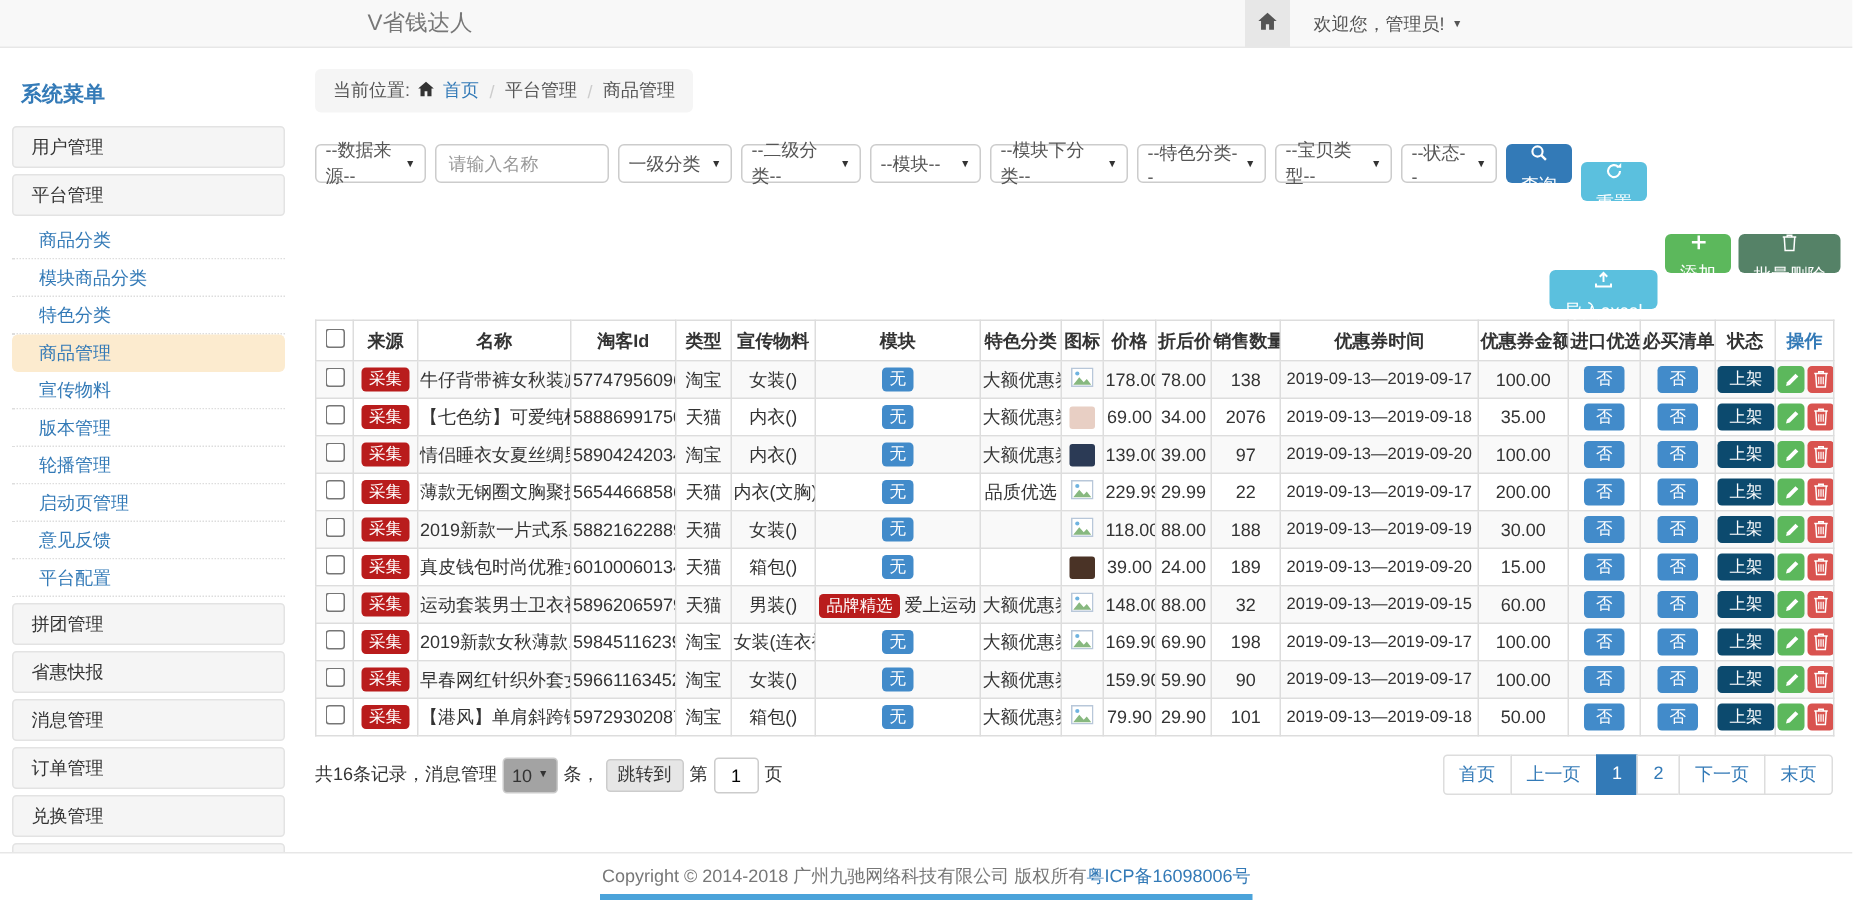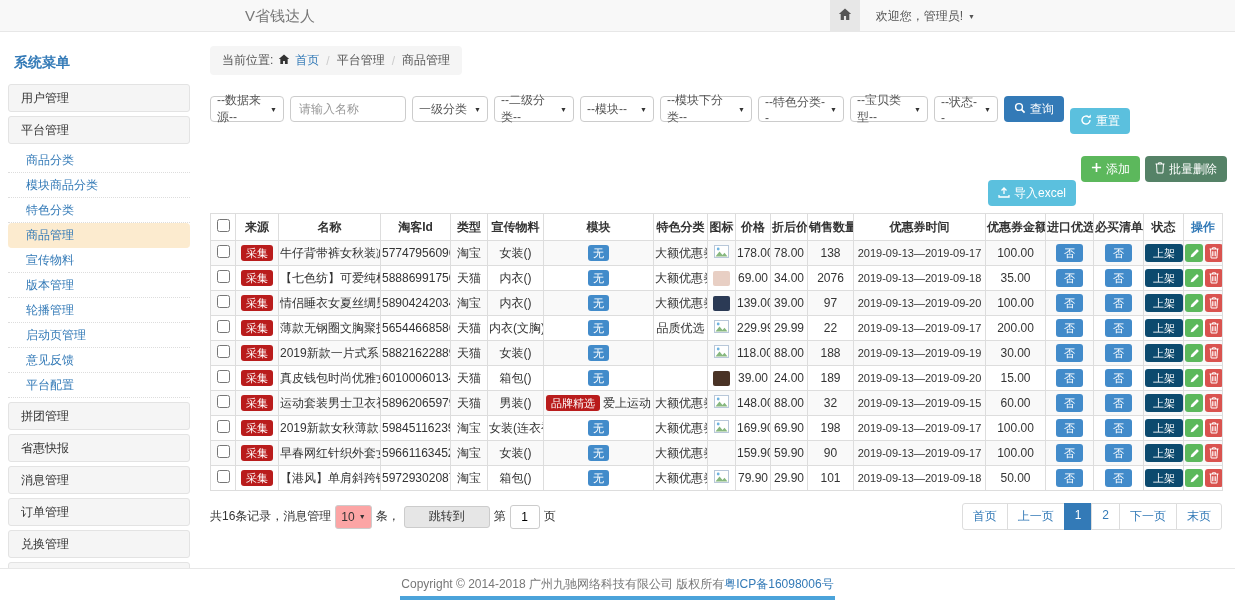--- a/index.html
+++ b/index.html
@@ -40,21 +40,21 @@
   .filter-row { display:flex; align-items:center; gap:6px; margin-top:9px; }
   .fselect { height:26px; border:1px solid #ccc; border-radius:4px; background:#fff;
     display:flex; align-items:center; justify-content:space-between;
     padding:0 6px; color:#555; cursor:pointer; flex:none; }
   .fselect .caret { font-size:7px; color:#333; margin-left:4px; }
   .ftext { height:26px; width:116px; border:1px solid #ccc; border-radius:4px;
     padding:0 8px; font-size:12px; color:#555; font-family:"Liberation Sans",sans-serif; }
   .ftext::placeholder { color:#999; }
   .btn { height:26px; border:none; border-radius:4px; color:#fff; font-size:12px;
     display:inline-flex; align-items:center; gap:4px; padding:0 10px; cursor:pointer;
-    font-family:"Liberation Sans",sans-serif; }
+    font-family:"Liberation Sans",sans-serif;flex-direction:column; }
   .btn-primary { background:#337ab7; }
   .btn-info { background:#5bc0de;margin-top:24px; }
   .btn-success { background:#5cb85c; }
   .btn-danger { background:#14532d; opacity:.72; }
   
   .toolbar { display:flex; justify-content:flex-end; gap:5px; margin-top:22px; }
   
   table { width:1012px; border-collapse:collapse; table-layout:fixed; margin-top:7px; }
   th,td { border:1px solid #ddd; text-align:center; padding:0 1px; overflow:hidden; }
   th { height:27px; font-size:12px; font-weight:bold; background:#fff; white-space:nowrap; }
@@ -74,25 +74,25 @@
   .op-btn { width:18px; height:18px; border:none; border-radius:3px; cursor:pointer;
     display:inline-flex; align-items:center; justify-content:center; padding:0; }
   .op-edit { background:#5cb85c; margin-right:2px; }
   .op-del { background:#d9534f; }
   .photo { display:inline-block; width:17px; height:15px; border-radius:2px; vertical-align:middle; }
   .mod-txt { margin-left:3px; }
   
   .pagi-row { display:flex; justify-content:space-between; align-items:center;
     margin-top:12px; width:1012px; }
   .pagi-left { display:flex; align-items:center; gap:4px; color:#333; }
-  .pp-select { height:24px; border:1px solid #ccc; border-radius:3px; background:#fca5a5;
+  .pp-select { height:24px; border:1px solid #ccc; border-radius:3px; background:#a3a3a3;
     display:inline-flex; align-items:center; gap:4px; padding:0 5px; cursor:pointer; }
   .pp-select .caret { font-size:7px; color:#333; }
   .jump-btn { height:22px; background:#e6e6e6; border:1px solid #ccc; border-radius:3px;
-    padding:0 24px; color:#333; font-size:12px; cursor:pointer; font-family:"Liberation Sans",sans-serif; }
+    padding:0 7px; color:#333; font-size:12px; cursor:pointer; font-family:"Liberation Sans",sans-serif; }
   .jump-input { width:30px; height:24px; border:1px solid #ccc; border-radius:3px;
     text-align:center; font-size:12px; font-family:"Liberation Sans",sans-serif; }
   .pager { display:flex; }
   .page-btn { border:1px solid #ddd; background:#fff; color:#337ab7; padding:4px 10px;
     margin-left:-1px; cursor:pointer; font-size:12px; }
   .page-btn:first-child { border-radius:3px 0 0 3px; margin-left:0; }
   .page-btn:last-child { border-radius:0 3px 3px 0; }
   .page-btn.active { background:#337ab7; border-color:#337ab7; color:#fff; }
   
   .footer { position:absolute; left:0; bottom:0; width:1235px; height:32px;

